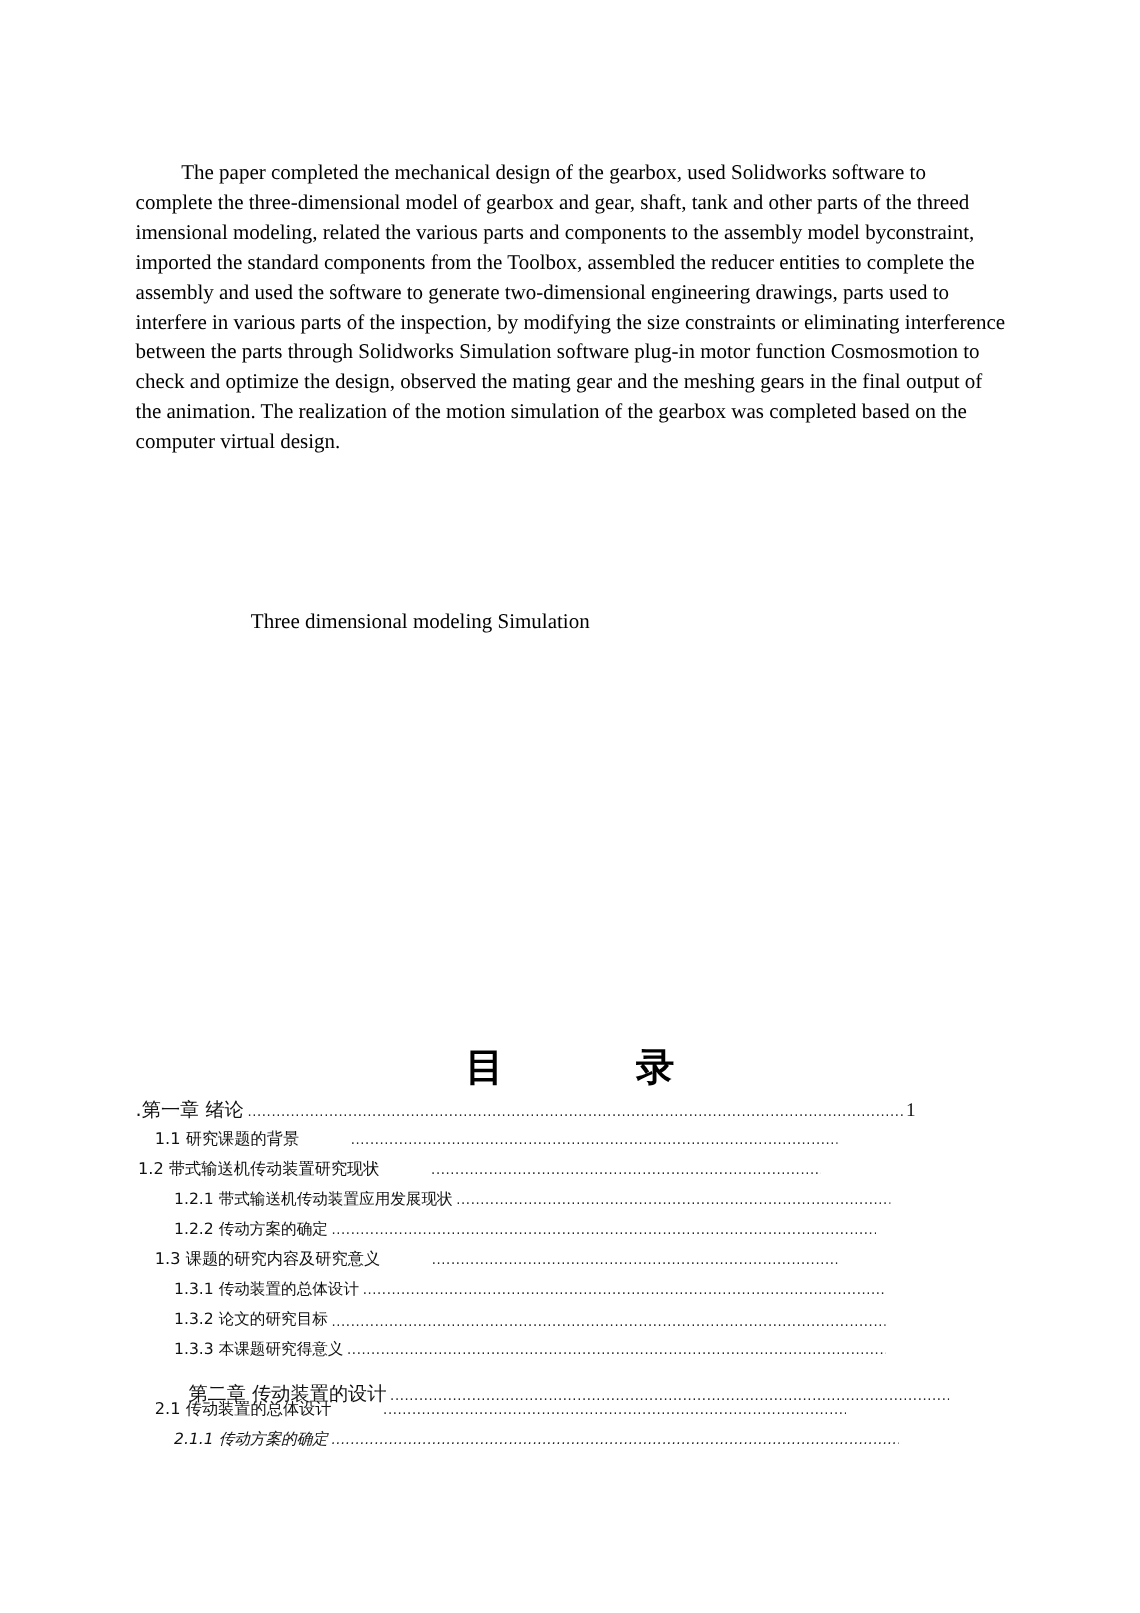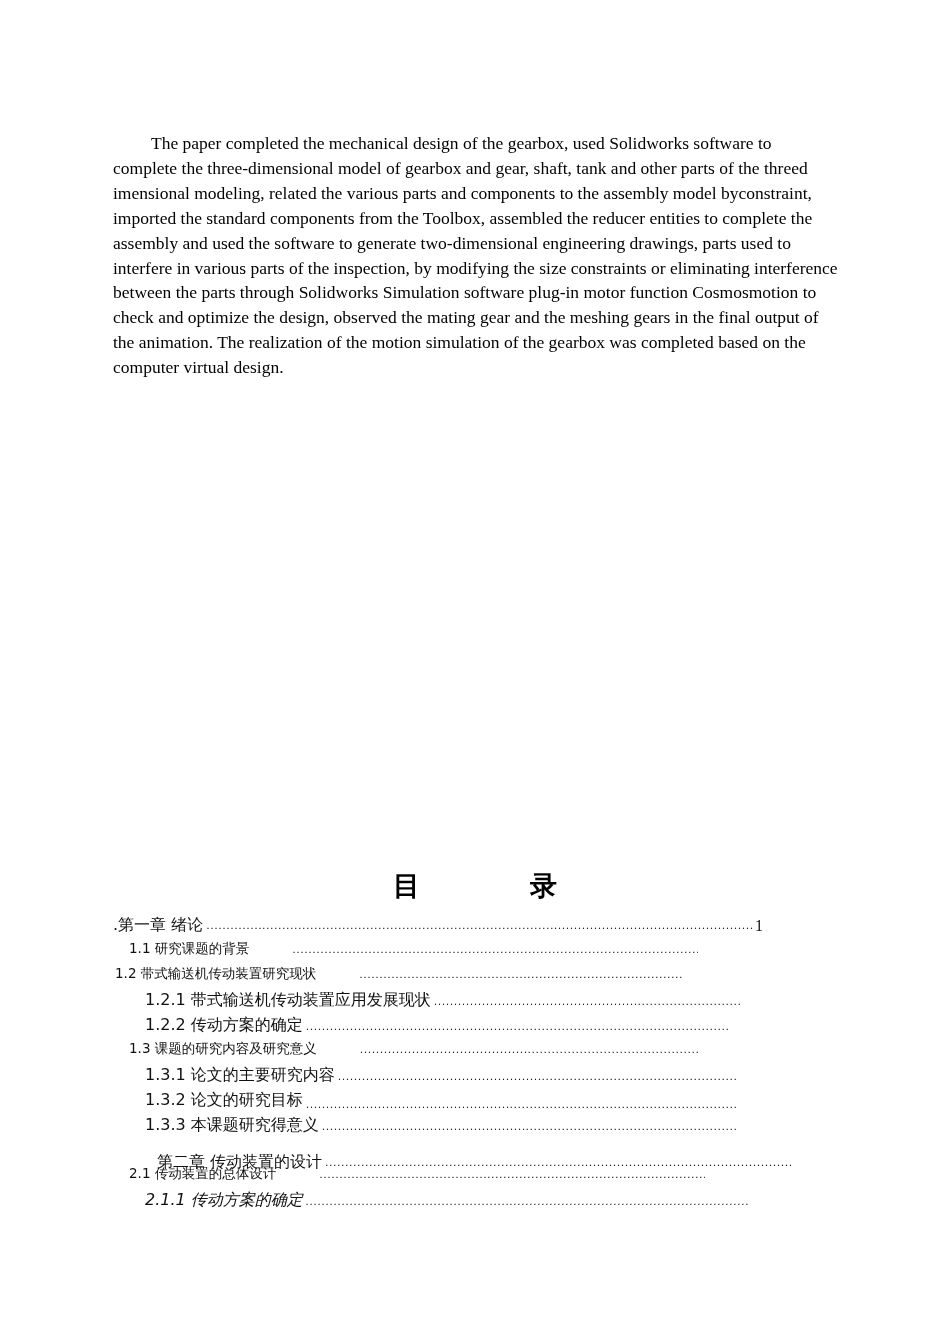--- a/index.html
+++ b/index.html
@@ -6,42 +6,43 @@
   body { width: 950px; height: 1344px; position: relative; overflow: hidden;
          font-family: "Liberation Serif", "DejaVu Serif", serif; color: #000; }
   .abstract { position: absolute; left: 113px; top: 131px; width: 725px;
               font-size: 17.5px; line-height: 24.9px; }
   .abstract p { margin: 0; }
   .abstract .indent { text-indent: 38px; }
   .keywords { position: absolute; left: 113px; top: 505px; font-size: 17.5px; line-height: 25px; }
   .keywords .kw-label { font-weight: bold; }
   .keywords .line2 { padding-left: 96px; }
   .toc-title { position: absolute; left: 0; width: 950px; top: 868px; text-align: center;
-               font-family: "DejaVu Sans", sans-serif; font-size: 27px; font-weight: bold; letter-spacing: 0; }
+               font-family: "DejaVu Sans", sans-serif; font-size: 32px; font-weight: bold; letter-spacing: 0; }
   .toc-title span { display: inline-block; }
   .toc-title .gap { width: 110px; }
   .toc { position: absolute; left: 113px; top: 915px; width: 660px; }
   .toc-row { position: absolute; display: flex; align-items: baseline; white-space: nowrap;
              font-family: "DejaVu Sans", sans-serif; color: #111; }
   .toc-row .label { flex: 0 0 auto; }
   .toc-row .dots { flex: 1 1 auto; overflow: hidden; margin-left: 3px; font-size: 11px; letter-spacing: 0.5px; color: #222; }
   .toc-row .dots::after { content: "............................................................................................................................................................................................................................................................................"; }
   .toc-row .page { flex: 0 0 auto; padding-left: 2px; font-family: "Liberation Serif", serif; }
-  .lvl0 { font-size: 16px; align-items: center; }
+  .lvl0 { font-size: 16px; }
   .lvl1 { font-size: 13.5px; gap: 40px; }
-  .lvl2 { font-size: 16px; }
+  .lvl2 { font-size: 13px; }
 </style>
 </head>
 <body>
 
 <div class="abstract">
   <p class="indent">The paper completed the mechanical design of the gearbox, used Solidworks software to complete the three-dimensional model of gearbox and gear, shaft, tank and other parts of the threed imensional modeling, related the various parts and components to the assembly model byconstraint, imported the standard components from the Toolbox, assembled the reducer entities to complete the assembly and used the software to generate two-dimensional engineering drawings, parts used to interfere in various parts of the inspection, by modifying the size constraints or eliminating interference between the parts through Solidworks Simulation software plug-in motor function Cosmosmotion to check and optimize the design, observed the mating gear and the meshing gears in the final output of the animation. The realization of the motion simulation of the gearbox was completed based on the computer virtual design.</p>
 </div>
 
 <div class="keywords">
+  <div class="line2">Three dimensional modeling  Simulation</div>
 </div>
 
 <div class="toc-title">
   <span>目</span><span class="gap"></span><span>录</span>
 </div>
 
 <div class="toc" id="toc">
     <div class="toc-row lvl0" style="top: 0px; left: 0px; width: 650px;">
       <span class="label">.第一章  绪论 </span>
       <span class="dots"></span>
@@ -66,21 +67,21 @@
       <span class="label">1.2.2 传动方案的确定 </span>
       <span class="dots"></span>
       <span class="page"></span>
     </div>
     <div class="toc-row lvl1" style="top: 125px; left: 16px; width: 611px;">
       <span class="label">1.3 课题的研究内容及研究意义</span>
       <span class="dots"></span>
       <span class="page"></span>
     </div>
     <div class="toc-row lvl2" style="top: 150px; left: 32px; width: 595px;">
-      <span class="label">1.3.1 论文的主要研究内容 </span>
+      <span class="label">1.3.1 传动装置的总体设计 </span>
       <span class="dots"></span>
       <span class="page"></span>
     </div>
     <div class="toc-row lvl2" style="top: 175px; left: 32px; width: 595px; align-items: flex-end;">
       <span class="label">1.3.2 论文的研究目标 </span>
       <span class="dots"></span>
       <span class="page"></span>
     </div>
     <div class="toc-row lvl2" style="top: 200px; left: 32px; width: 595px;">
       <span class="label">1.3.3 本课题研究得意义 </span>

